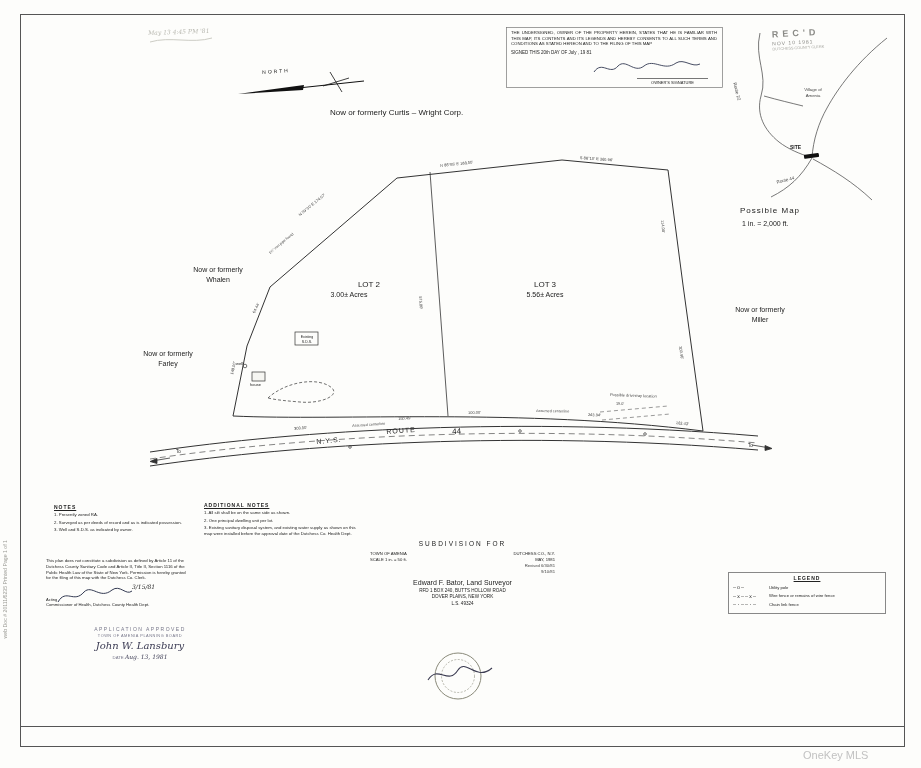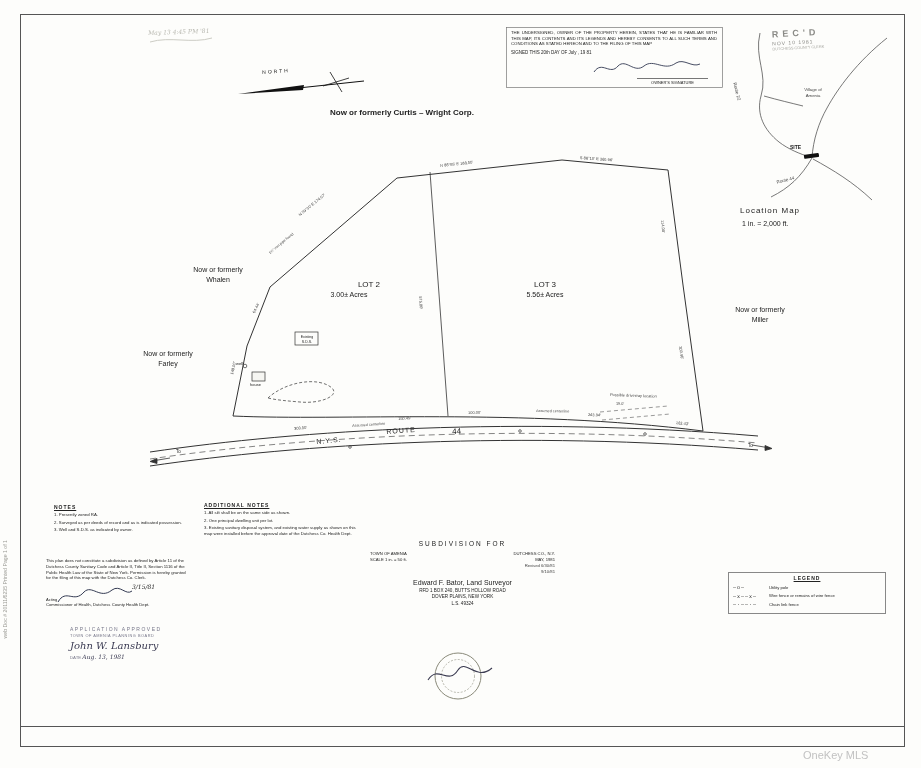--- a/index.html
+++ b/index.html
@@ -23,21 +23,21 @@
   .recd .l3{font-size:3.8px;color:#a8a8a2;margin-top:1px;}
   
   .notes-h{font-size:5px;font-weight:bold;text-decoration:underline;letter-spacing:1px;margin-bottom:2px;}
   .notes .li,.addnotes .li{font-size:4.3px;line-height:1.3;margin-bottom:2px;}
   .health p{font-size:4.3px;line-height:1.35;margin:0;}
   .health .row{position:relative;height:16px;}
   .health .date{position:absolute;left:86px;top:2px;font-size:6px;font-family:"DejaVu Serif",serif;font-style:italic;}
   .health .t1{font-size:4px;}
   .health .t2{font-size:4.2px;}
   
-  .approval{left:70px;top:626px;width:140px;text-align:left;color:#77778a;}
+  .approval{left:70px;top:626px;width:140px;text-align:center;color:#77778a;}
   .approval .a1{font-size:5px;letter-spacing:1.5px;}
   .approval .a2{font-size:3.9px;letter-spacing:.5px;margin-top:1px;}
   .approval .sig{font-size:10px;color:#3a3a52;font-family:"DejaVu Serif",serif;font-style:italic;margin-top:2px;}
   .approval .daterow{font-size:4.3px;margin-top:2px;}
   .approval .dateval{font-family:"DejaVu Serif",serif;font-style:italic;font-size:6px;color:#3a3a52;}
   
   .titleblock{left:370px;top:540px;width:185px;text-align:center;}
   .titleblock .sub{font-size:6.5px;letter-spacing:2px;}
   .titleblock .nm{font-size:15px;font-weight:bold;letter-spacing:3px;font-family:"Liberation Serif",serif;margin-top:1px;}
   .titleblock .cols{display:flex;justify-content:space-between;margin-top:4px;text-align:left;}
@@ -132,42 +132,42 @@
       <circle cx="458" cy="676" r="16.5" stroke="#8a8a7a" stroke-width="0.6" stroke-dasharray="2 1.5"></circle>
       <path d="M428,680 C438,664 448,686 458,670 C466,658 476,682 492,668" stroke="#3c3c52" stroke-width="1.1"></path>
     </g>
 
     <path d="M58,602 C66,588 74,604 84,592 C92,584 100,600 112,590 C120,584 126,596 132,591" stroke="#333a52" stroke-width="1" fill="none"></path>
   </svg>
 
   <div class="layer" id="labels">
       <div class="lbl script" style="left: 148px; top: 30px; font-size: 6px; transform: rotate(-2deg); color: rgb(182, 182, 174);">May 13   4:45 PM  '81</div>
       <div class="lbl " style="left: 262px; top: 70px; font-size: 5px; transform: rotate(-4deg); letter-spacing: 2px;">NORTH</div>
-      <div class="lbl " style="left: 330px; top: 108px; font-size: 8px; font-weight: bold;">Now   or   formerly   Curtis – Wright   Corp.</div>
+      <div class="lbl " style="left: 330px; top: 108px; font-size: 8px;">Now   or   formerly   Curtis – Wright   Corp.</div>
       <div class="lbl " style="left: 178px; top: 266px; font-size: 7px; width: 80px; white-space: normal; text-align: center;">Now or formerly</div>
       <div class="lbl " style="left: 178px; top: 276px; font-size: 7px; width: 80px; white-space: normal; text-align: center;">Whalen</div>
       <div class="lbl " style="left: 128px; top: 350px; font-size: 7px; width: 80px; white-space: normal; text-align: center;">Now or formerly</div>
       <div class="lbl " style="left: 128px; top: 360px; font-size: 7px; width: 80px; white-space: normal; text-align: center;">Farley</div>
       <div class="lbl " style="left: 720px; top: 306px; font-size: 7px; width: 80px; white-space: normal; text-align: center;">Now or formerly</div>
       <div class="lbl " style="left: 720px; top: 316px; font-size: 7px; width: 80px; white-space: normal; text-align: center;">Miller</div>
       <div class="lbl " style="left: 318px; top: 280px; font-size: 8px; width: 62px; white-space: normal; text-align: right;">LOT  2</div>
       <div class="lbl " style="left: 318px; top: 291px; font-size: 7px; width: 62px; white-space: normal; text-align: center;">3.00±  Acres</div>
       <div class="lbl " style="left: 514px; top: 280px; font-size: 8px; width: 62px; white-space: normal; text-align: center;">LOT  3</div>
       <div class="lbl " style="left: 514px; top: 291px; font-size: 7px; width: 62px; white-space: normal; text-align: center;">5.56±  Acres</div>
       <div class="lbl " style="left: 316px; top: 438px; font-size: 7px; transform: rotate(-5deg); letter-spacing: 1px;">N.Y.S.</div>
       <div class="lbl " style="left: 386px; top: 428px; font-size: 7px; transform: rotate(-4deg); letter-spacing: 1px;">ROUTE</div>
       <div class="lbl " style="left: 452px; top: 427px; font-size: 8px; transform: rotate(-2deg);">44</div>
       <div class="lbl " style="left: 176px; top: 449px; font-size: 4.5px;">To</div>
       <div class="lbl " style="left: 748px; top: 443px; font-size: 4.5px;">To</div>
       <div class="lbl " style="left: 737px; top: 82px; font-size: 4.5px; transform: rotate(75deg); color: rgb(68, 68, 68);">Route 22</div>
       <div class="lbl " style="left: 794px; top: 88px; font-size: 4.3px; width: 38px; white-space: normal; text-align: center; color: rgb(68, 68, 68);">Village of</div>
       <div class="lbl " style="left: 794px; top: 94px; font-size: 4.3px; width: 38px; white-space: normal; text-align: center; color: rgb(68, 68, 68);">Amenia</div>
       <div class="lbl b" style="left: 790px; top: 145px; font-size: 5px;">SITE</div>
       <div class="lbl " style="left: 776px; top: 180px; font-size: 4.5px; transform: rotate(-15deg); color: rgb(68, 68, 68);">Route 44</div>
-      <div class="lbl " style="left: 740px; top: 206px; font-size: 8px; letter-spacing: 1px;">Location    Map</div>
+      <div class="lbl " style="left: 740px; top: 206px; font-size: 8px; letter-spacing: 1px;">Possible    Map</div>
       <div class="lbl " style="left: 742px; top: 220px; font-size: 7px;">1 in. = 2,000 ft.</div>
       <div class="lbl " style="left: 298px; top: 214px; font-size: 4px; transform: rotate(-39deg); color: rgb(68, 68, 68);">N 59°30' E   174.07'</div>
       <div class="lbl " style="left: 440px; top: 164px; font-size: 4px; transform: rotate(-6deg); color: rgb(68, 68, 68);">N 86°55' E   168.00'</div>
       <div class="lbl " style="left: 580px; top: 156px; font-size: 4px; transform: rotate(4deg); color: rgb(68, 68, 68);">S 88°10' E   360.96'</div>
       <div class="lbl " style="left: 422px; top: 296px; font-size: 4px; transform: rotate(86deg); color: rgb(68, 68, 68);">575.00'</div>
       <div class="lbl " style="left: 664px; top: 220px; font-size: 4px; transform: rotate(84deg); color: rgb(68, 68, 68);">114.08'</div>
       <div class="lbl " style="left: 682px; top: 346px; font-size: 4px; transform: rotate(82deg); color: rgb(68, 68, 68);">309.96'</div>
       <div class="lbl " style="left: 252px; top: 312px; font-size: 4px; transform: rotate(-62deg); color: rgb(68, 68, 68);">64.44'</div>
       <div class="lbl " style="left: 230px; top: 374px; font-size: 4px; transform: rotate(-76deg); color: rgb(68, 68, 68);">148.00'</div>
       <div class="lbl " style="left: 268px; top: 252px; font-size: 3.6px; transform: rotate(-40deg); color: rgb(68, 68, 68);">1¼" iron pipe found</div>

